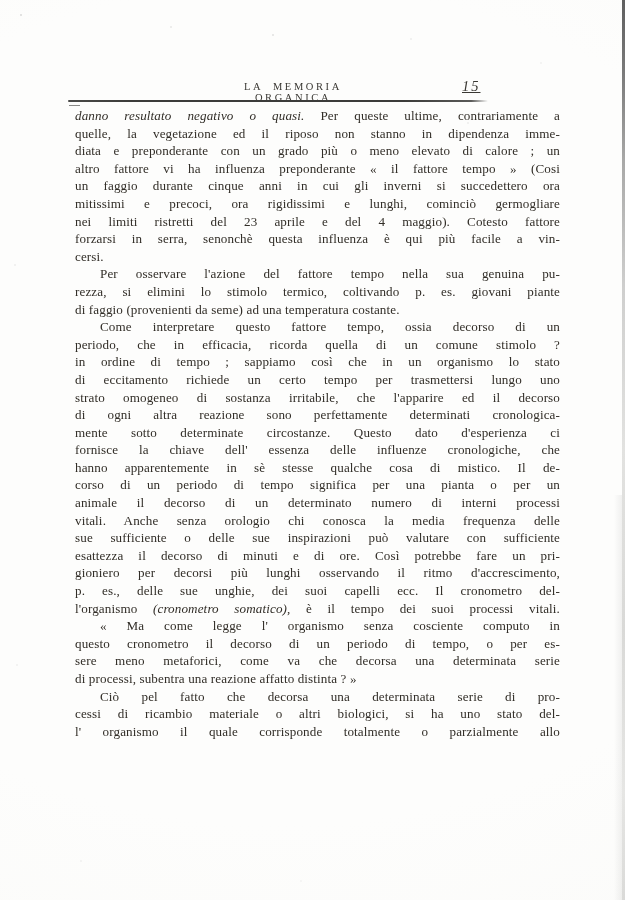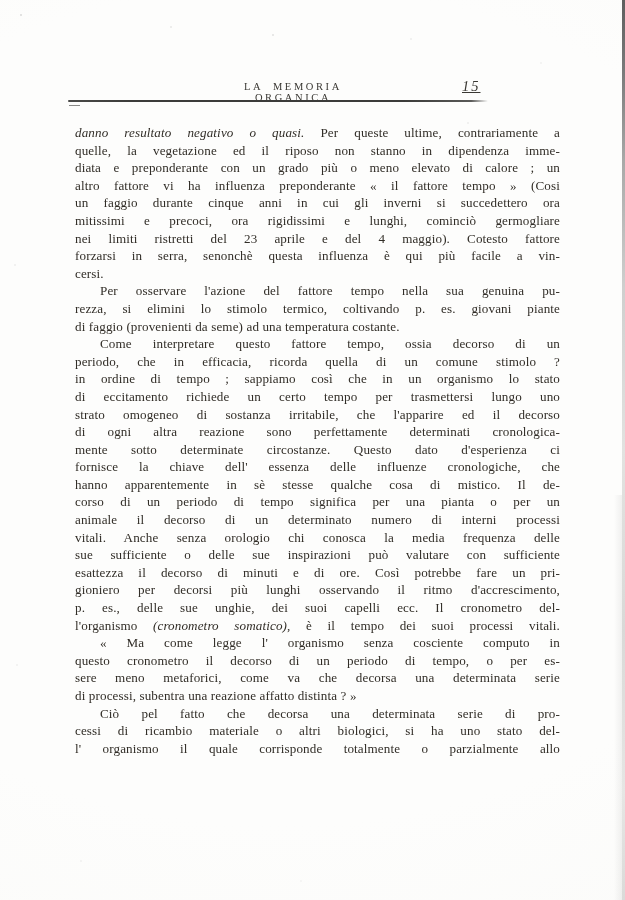--- a/index.html
+++ b/index.html
@@ -68,21 +68,21 @@
     width: 420px; height: 2px;
     background: linear-gradient(to right, #4a4a48 0%, #3c3c3a 15%, #3c3c3a 80%, #5a5a58 96%, rgba(90,90,88,0) 100%);
     border-radius: 1px;
   }
   .rule-dash {
     position: absolute; top: 105px; left: 69px;
     width: 11px; height: 1px;
     background: #8a8a88;
   }
   .body-text {
-    position: absolute; top: 124px; left: 75px;
+    position: absolute; top: 107px; left: 75px;
     width: 485px;
     font-size: 13.1px;
     line-height: 17.6px;
     letter-spacing: 0.12px;
     color: #312d27;
   }
   .line {
     text-align: justify;
     text-align-last: justify;
     white-space: normal;

